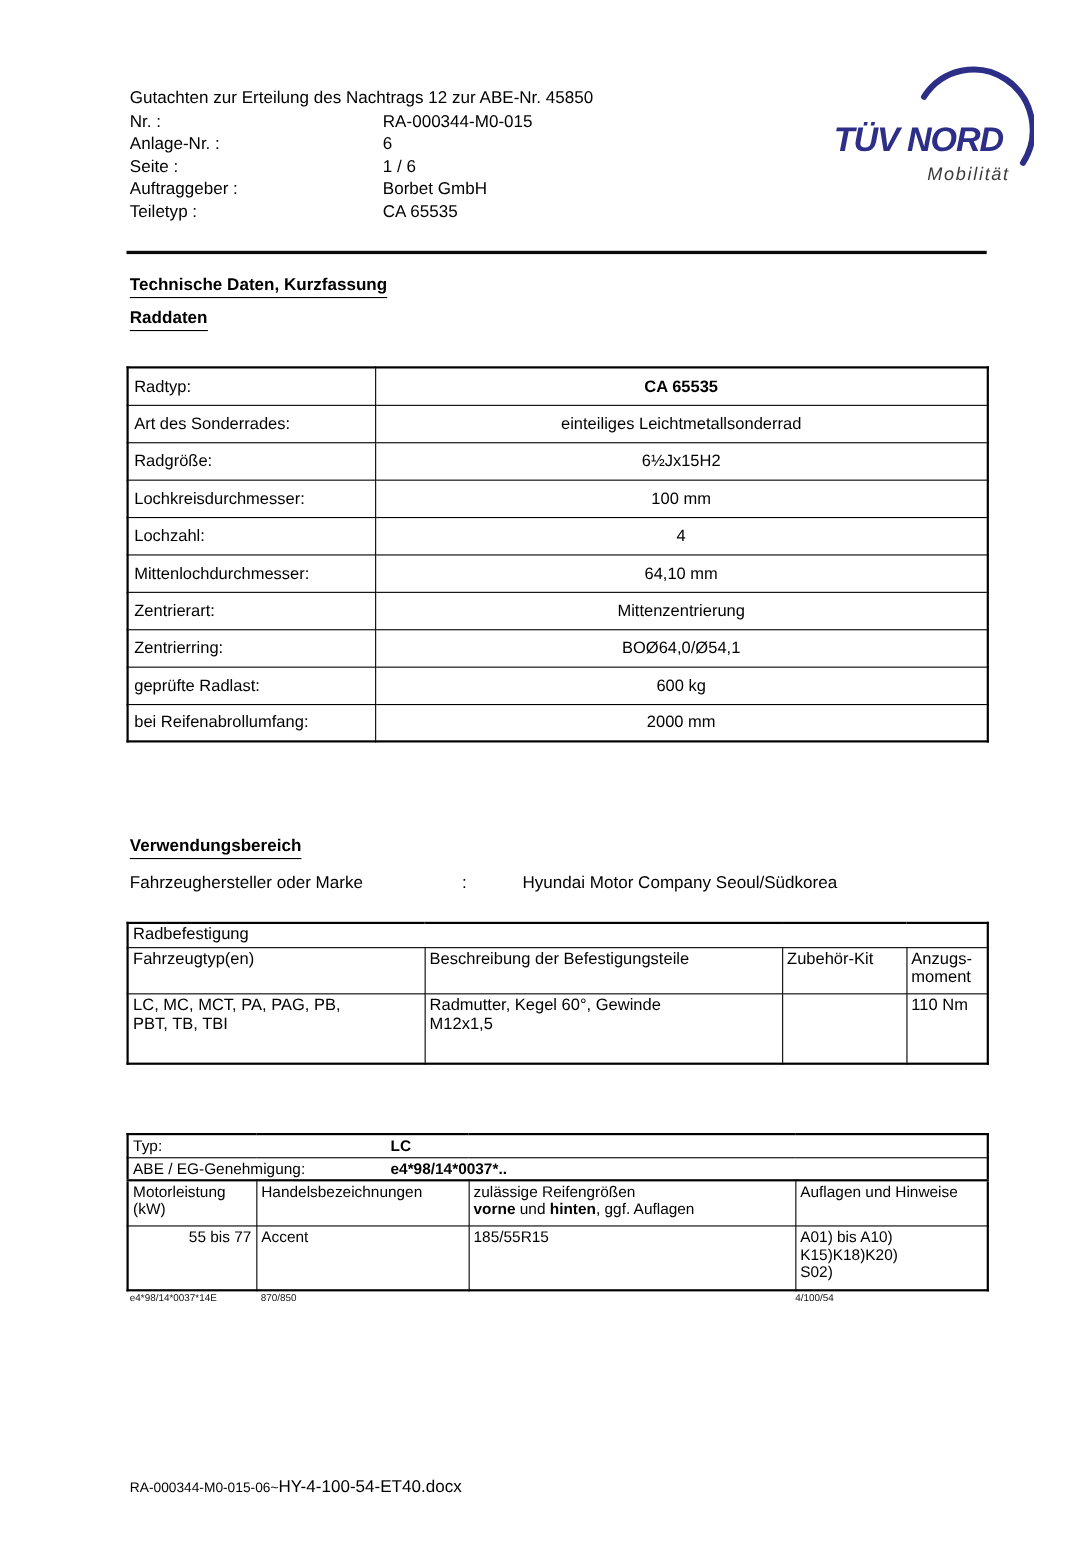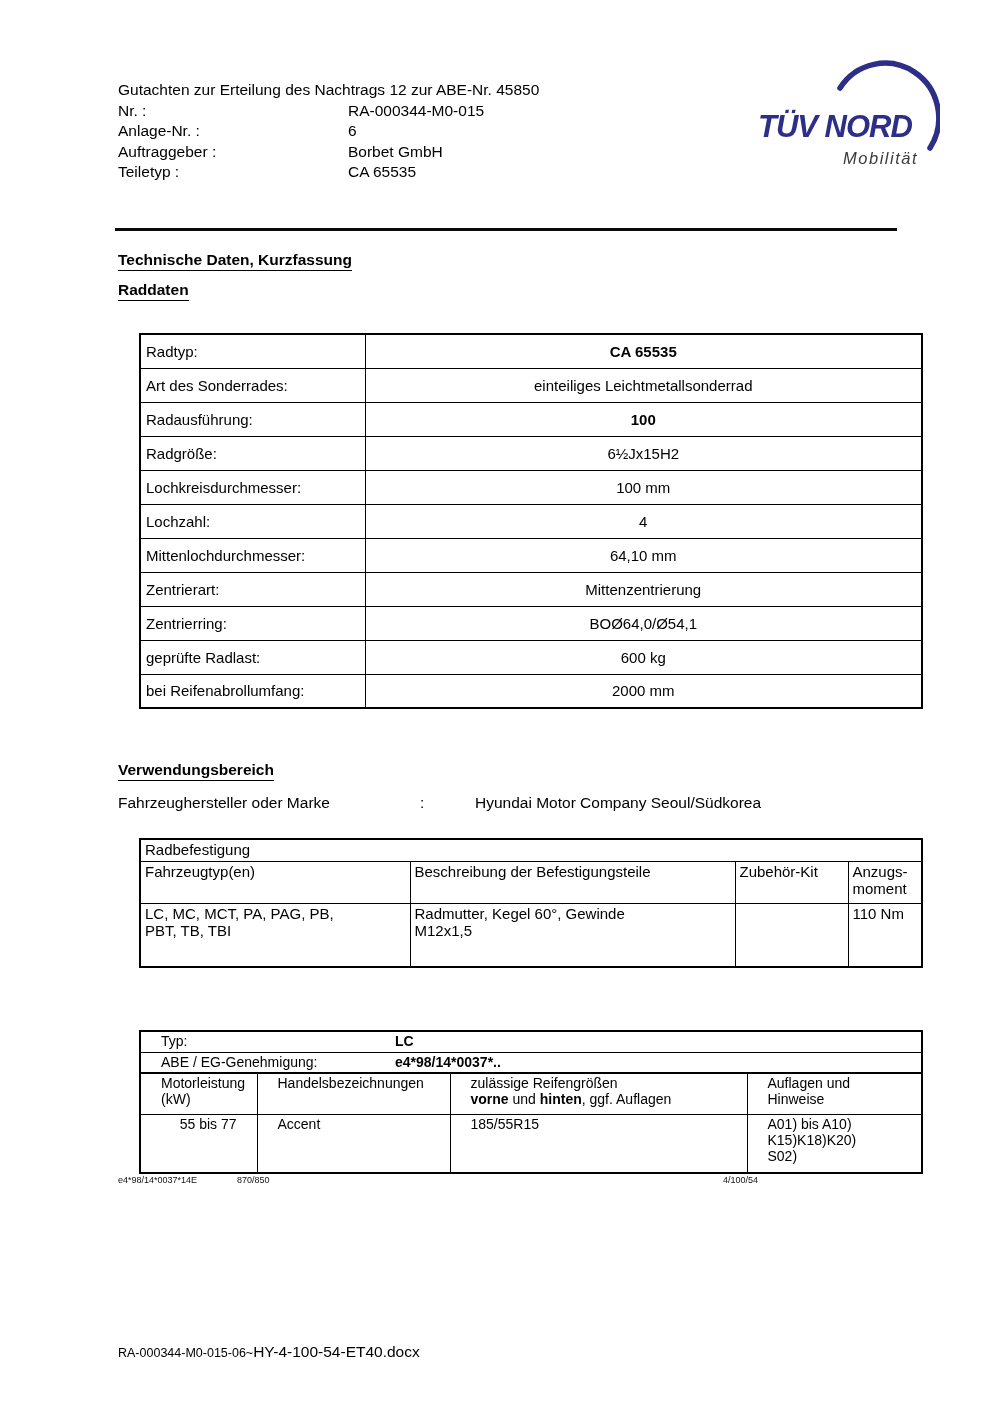--- a/index.html
+++ b/index.html
@@ -50,21 +50,21 @@
     left: 118px;
     font-size: 15.5px;
     font-weight: bold;
   }
   .heading > span { border-bottom: 1.8px solid #000; padding-bottom: 2px; }
   .h-tech { top: 251px; }
   .h-rad  { top: 281px; }
   .h-verw { top: 761px; }
 
   
-  table { border-collapse: collapse; table-layout: fixed; margin-left: 24px; }
+  table { border-collapse: collapse; table-layout: fixed; }
   td { border: 1.5px solid #000; vertical-align: middle; }
   .pre { white-space: pre-line; }
 
   
   .raddaten {
     position: absolute;
     left: 115px; top: 333px;
     width: 782px;
     font-size: 15px;
     border: 2px solid #000;
@@ -99,21 +99,21 @@
   .radbef tr.data-row td { height: 64px; }
 
   
   .typtab {
     position: absolute;
     left: 115px; top: 1030px;
     width: 782px;
     font-size: 14px;
     border: 2px solid #000;
   }
-  .typtab td { vertical-align: top; padding: 1px 20px; }
+  .typtab td { vertical-align: top; padding: 1px 4px; }
   .typtab tr.kv-row td { height: 21px; }
   .typtab tr.kv-row.last td { border-bottom: 2px solid #000; }
   .typtab .kv-label { display: inline-block; width: 234px; }
   .typtab tr.head-row td { height: 41px; }
   .typtab tr.data-row td { height: 59px; }
   .typtab .lead-sp { padding-left: 9px; text-align: right; }
 
   .footnote {
     position: absolute;
     top: 1175px;
@@ -142,20 +142,24 @@
     <div class="hdr-row">
       <span>Gutachten zur Erteilung des Nachtrags 12 zur ABE-Nr. 45850</span>
     </div>
     <div class="hdr-row">
       <span class="hdr-label">Nr. :</span>
       <span>RA-000344-M0-015</span>
     </div>
     <div class="hdr-row">
       <span class="hdr-label">Anlage-Nr. :</span>
       <span>6</span>
+    </div>
+    <div class="hdr-row">
+      <span class="hdr-label">Seite :</span>
+      <span>1 / 6</span>
     </div>
     <div class="hdr-row">
       <span class="hdr-label">Auftraggeber :</span>
       <span>Borbet GmbH</span>
     </div>
     <div class="hdr-row">
       <span class="hdr-label">Teiletyp :</span>
       <span>CA 65535</span>
     </div>
   </div>
@@ -183,24 +187,20 @@
         <col style="width:557px">
       </colgroup>
     <tbody>
         <tr>
       <td class="lbl">Radtyp:</td>
       <td class="val bold">CA 65535</td>
     </tr>
     <tr>
       <td class="lbl">Art des Sonderrades:</td>
       <td class="val">einteiliges Leichtmetallsonderrad</td>
-    </tr>
-    <tr>
-      <td class="lbl">Radausführung:</td>
-      <td class="val bold">100</td>
     </tr>
     <tr>
       <td class="lbl">Radgröße:</td>
       <td class="val">6½Jx15H2</td>
     </tr>
     <tr>
       <td class="lbl">Lochkreisdurchmesser:</td>
       <td class="val">100 mm</td>
     </tr>
     <tr>

